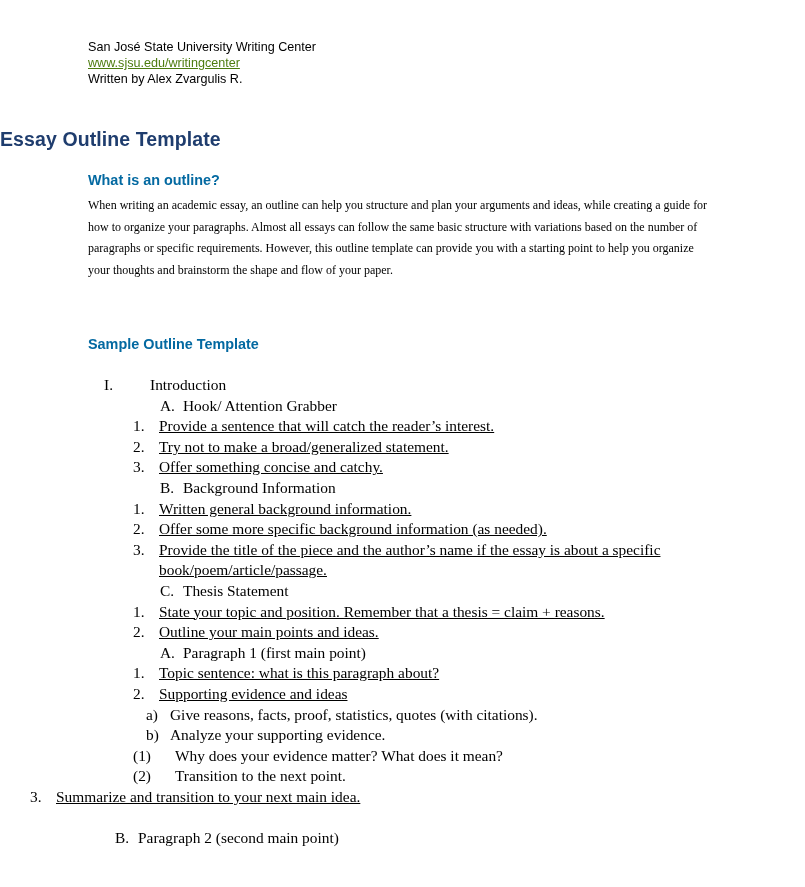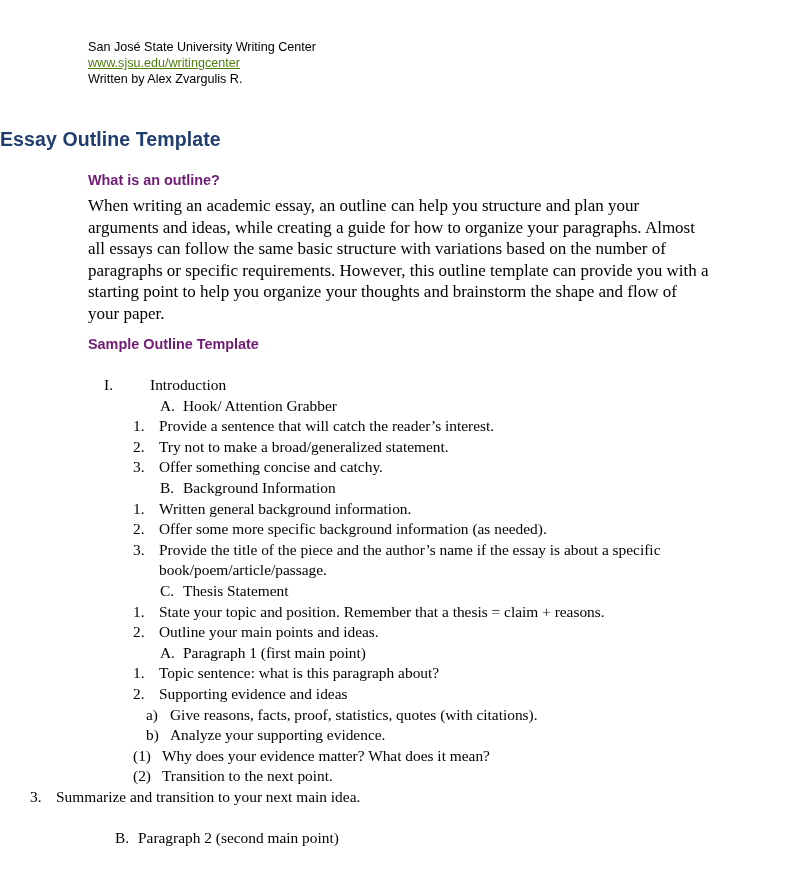--- a/index.html
+++ b/index.html
@@ -54,34 +54,34 @@
     color: #1F3D6E;
   }
 
   
   .section-heading {
     position: absolute;
     left: 88px;
     font-family: "Liberation Sans", "DejaVu Sans", sans-serif;
     font-weight: bold;
     font-size: 14.4px;
-    color: #701a75;
+    color: #0369a1;
     white-space: nowrap;
     text-align: center;
   }
   #heading-what { top: 172px; }
   #heading-sample { top: 336px; }
 
   
   .intro-paragraph {
     position: absolute;
     left: 88px;
     top: 195px;
     width: 622px;
-    font-size: 17px;
+    font-size: 12px;
     line-height: 21.6px;
     text-align: left;
     color: #000000;
   }
 
   
   .outline {
     position: absolute;
     left: 88px;
     top: 375px;
@@ -110,31 +110,31 @@
   .lvl1 > .otext  { margin-left: 46px; }
 
   
   .lvl2 { margin-left: 72px; }
   .lvl2 > .marker { width: 23px; }
   .lvl2 > .otext  { margin-left: 23px; }
 
   
   .lvl3 { margin-left: 45px; }
   .lvl3 > .marker { width: 26px; }
-  .lvl3 > .otext  { margin-left: 26px; }
+  .lvl3 > .otext  { margin-left: 26px; text-decoration: underline; }
 
   
   .lvl4 { margin-left: 58px; }
   .lvl4 > .marker { width: 24px; }
   .lvl4 > .otext  { margin-left: 24px; }
 
   
   .lvl5 { margin-left: 45px; }
   .lvl5 > .marker { width: 29px; }
-  .lvl5 > .otext  { margin-left: 29px; }
+  .lvl5 > .otext  { margin-left: 42px; }
 
   .spacer-before { margin-top: 21px; }
 </style>
 </head>
 <body>
 
 <div class="page">
 
   <div class="doc-header">
     <div class="line">San José State University Writing Center</div>

